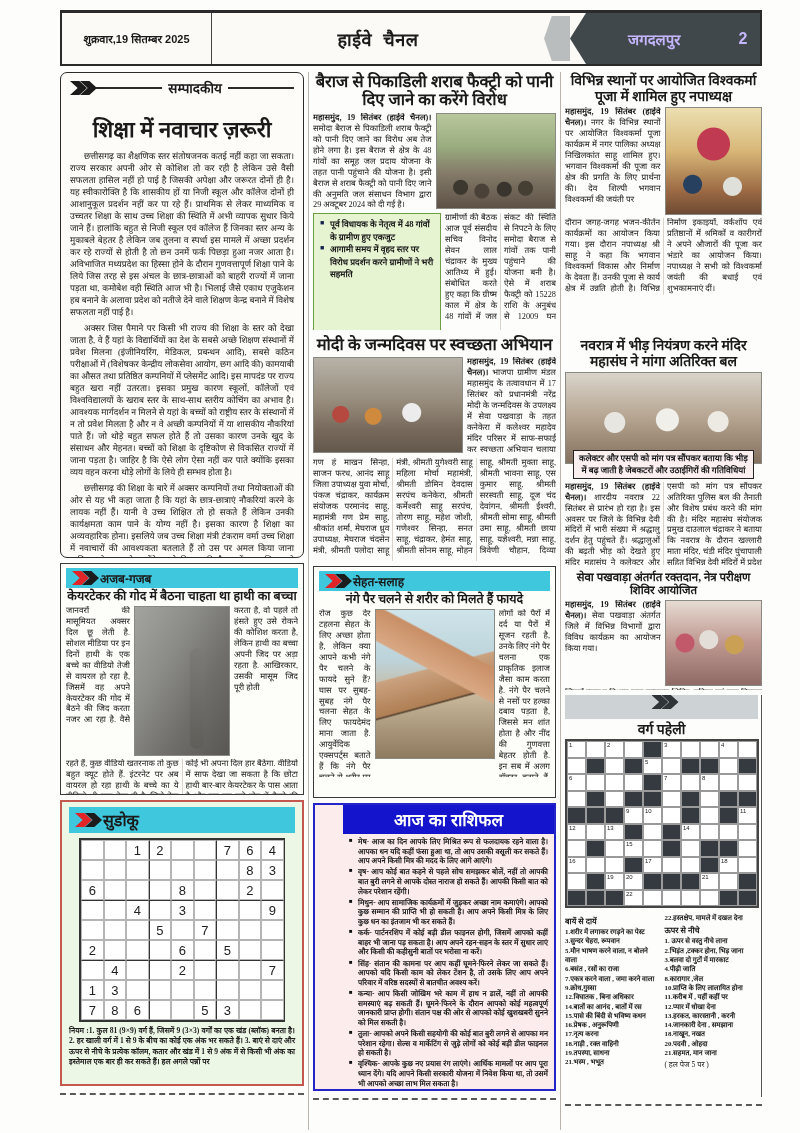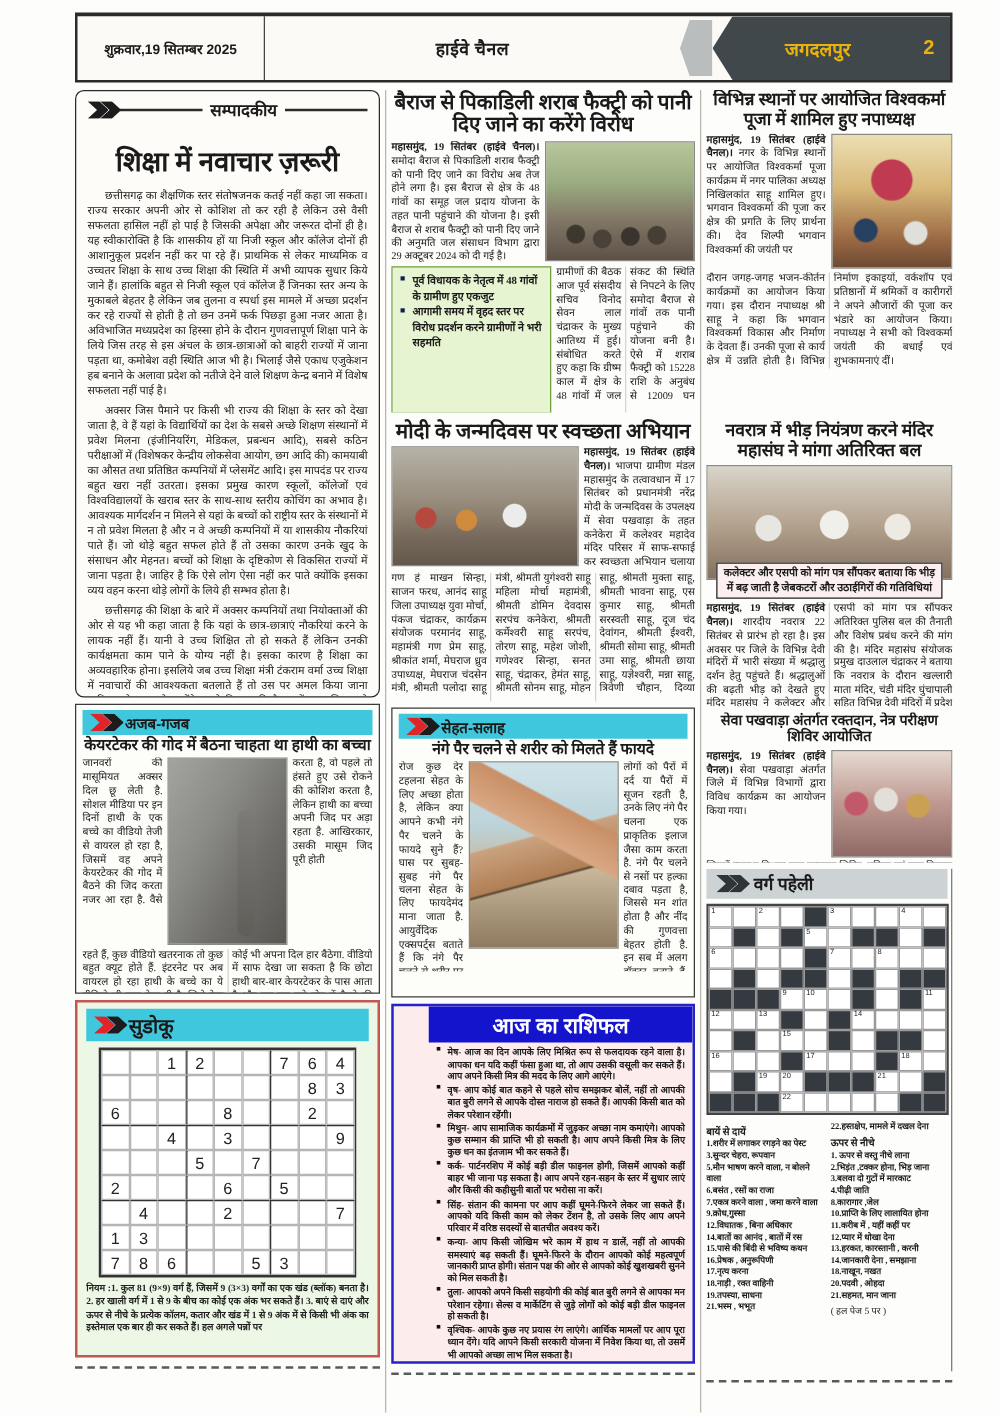--- a/index.html
+++ b/index.html
@@ -5,25 +5,25 @@
   html,body{margin:0;padding:0;background:#e9e7e2;}
   .page{position:relative;width:800px;height:1133px;background:#fdfdfb;margin:0 auto;
         font-family:"Liberation Serif", serif;color:#1a1a1a;overflow:hidden;box-sizing:border-box;
         padding:10px 38px 8px 60px;}
   *{box-sizing:border-box;}
 
   
   .masthead{border:2px solid #2b2b2b;border-top:3px solid #2b2b2b;height:56px;display:flex;align-items:stretch;background:#fbfaf6;}
   .mh-date{width:150px;border-right:1.5px solid #444;display:flex;align-items:center;justify-content:center;
            font-family:"Liberation Sans",sans-serif;font-weight:bold;font-size:11px;}
-  .mh-title{flex:1;display:flex;align-items:center;justify-content:center;font-weight:bold;font-size:14px;
-            font-family:Liberation Serif, serif;letter-spacing:.5px;}
+  .mh-title{flex:1;display:flex;align-items:center;justify-content:center;font-weight:bold;font-size:18px;
+            font-family:Liberation Mono, monospace;letter-spacing:.5px;}
   .mh-right{display:flex;align-items:stretch;}
   .mh-chev{width:26px;background:#b9bdbe;clip-path:polygon(100% 0,100% 100%,30% 100%,0 50%,30% 0);margin:3px 0 3px 0;}
-  .mh-tag{background:#40484c;color:#eab308;display:flex;align-items:center;min-width:190px;
+  .mh-tag{background:#40484c;color:#c4b5fd;display:flex;align-items:center;min-width:190px;
           clip-path:polygon(16px 0,100% 0,100% 100%,16px 100%,0 50%);}
   .mh-city{flex:1;text-align:center;font-family:"Liberation Sans",sans-serif;font-weight:bold;font-size:15px;padding-left:14px;}
   .mh-sep{width:1.5px;background:#fff;margin:6px 0;}
   .mh-page{width:34px;text-align:center;font-family:"Liberation Sans",sans-serif;font-weight:bold;font-size:16px;}
 
   
   .content{display:grid;grid-template-columns:244px 248px 202px;column-gap:4px;margin-top:6px;}
   .col{display:flex;flex-direction:column;row-gap:5px;overflow:hidden;height:1058px;}
   .col2,.col3{border-left:1px solid #b9b5ad;padding-left:4px;}
   .dashed-end{border-top:2px dashed #5a5a5a;margin-top:2px;}
@@ -81,21 +81,21 @@
   
   .rashifal{border:2px solid #2424c8;background:#fdecec;height:288px;overflow:hidden;padding-left:28px;}
   .rf-head{background:#1414cc;color:#fff;text-align:center;font-weight:bold;font-size:17px;
            font-family:"Liberation Sans",sans-serif;padding:3px 0;}
   .rf-list{padding:3px 6px;}
   .rf-item{font-size:7.4px;line-height:1.3;text-align:justify;padding-left:9px;position:relative;margin-bottom:1.5px;font-weight:600;}
   .rf-item::before{content:"■";position:absolute;left:0;top:0;font-size:6px;color:#111;}
 
   
   .crossword{height:402px;overflow:hidden;border-right:1.5px solid #555;padding-right:3px;}
-  .cw-bar{display:flex;align-items:center;background:#cdd2d4;height:24px;padding:0 8px;gap:10px;margin-bottom:4px;}
+  .cw-bar{display:flex;align-items:center;background:#cdd2d4;height:24px;padding:0 8px;gap:10px;margin-bottom:20px;flex-direction:column;}
   .cw-title{font-weight:bold;font-size:14px;}
   .cw-grid{display:grid;grid-template-columns:repeat(10,19px);grid-auto-rows:16.5px;border:2px solid #444;width:194px;background:#fff;margin:0 auto;}
   .cw-cell{border:0.5px solid #9a9a9a;position:relative;background:#fff;}
   .cw-cell.blk{background:#343a40;}
   .cw-num{position:absolute;top:0;left:1px;font-size:6px;font-family:"Liberation Sans",sans-serif;color:#222;}
   .cw-clues{display:flex;gap:6px;margin-top:5px;justify-content:center;}
   .cw-col{flex:1;}
   .cw-h{font-weight:bold;font-size:8px;margin:2px 0 1px;}
   .cw-line{font-size:6.9px;line-height:1.35;font-weight:600;}
   .cw-note{font-weight:normal;font-size:7.5px;margin-top:2px;}

